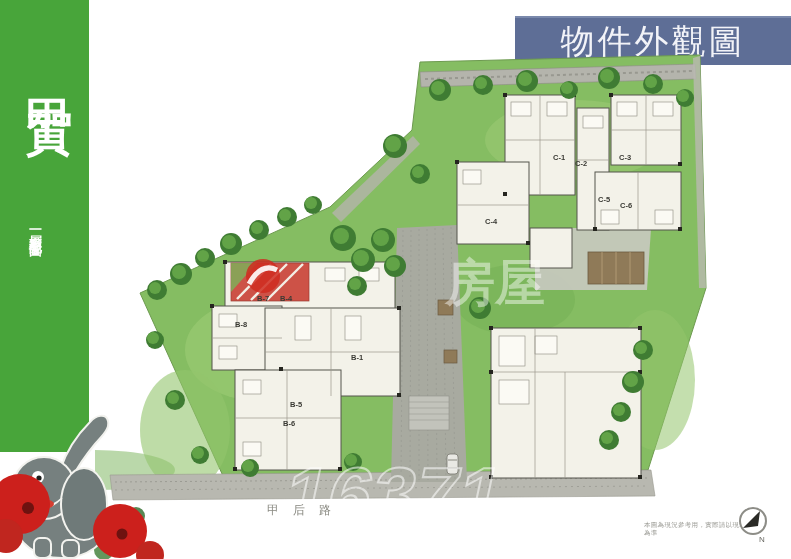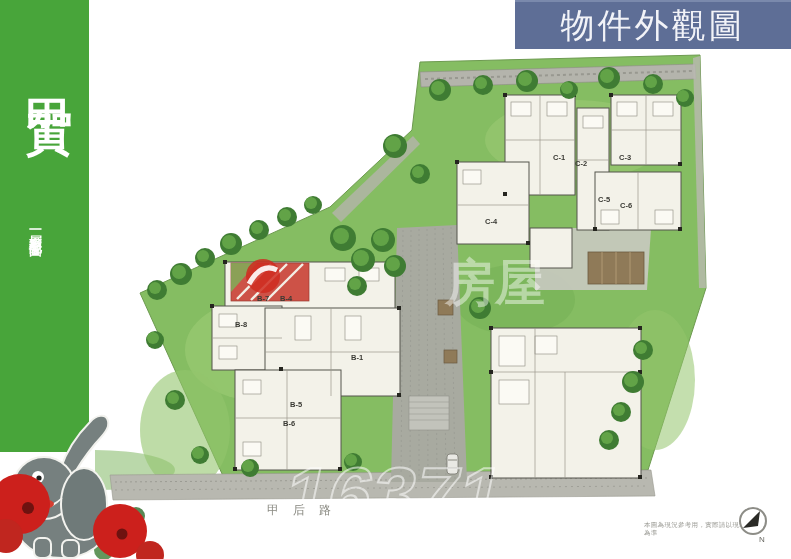--- a/index.html
+++ b/index.html
@@ -7,21 +7,21 @@
        font-family:"Liberation Sans", sans-serif;}
   
   .sidebar{position:absolute;left:0;top:0;width:89px;height:452px;background:#48a53a;}
   .sidebar .vtitle{position:absolute;left:14px;top:62px;width:60px;
        writing-mode:vertical-rl;text-orientation:upright;
        color:#ffffff;font-size:47px;font-weight:bold;letter-spacing:10px;line-height:1;}
   .sidebar .vsub{position:absolute;left:26px;top:222px;
        writing-mode:vertical-rl;text-orientation:upright;
        color:#ffffff;font-size:13px;font-weight:bold;letter-spacing:3px;}
   
-  .titlebar{position:absolute;left:515px;top:0;width:276px;height:47px;
+  .titlebar{position:absolute;left:515px;top:16px;width:276px;height:47px;
        background:#5e6e96;border-top:2px solid #7a89ac;
        display:flex;align-items:center;justify-content:center;}
   .titlebar span{color:#f2f3f8;font-size:34px;letter-spacing:3px;}
   
   .plan{position:absolute;left:95px;top:50px;width:620px;height:480px;}
   
   .disclaimer{position:absolute;left:644px;top:521px;width:104px;
        font-size:6.5px;color:#9a9a94;letter-spacing:.3px;line-height:1.2;}
   .compass{position:absolute;left:733px;top:502px;width:40px;height:42px;}
   .mascot{position:absolute;left:0;top:400px;width:170px;height:159px;}

